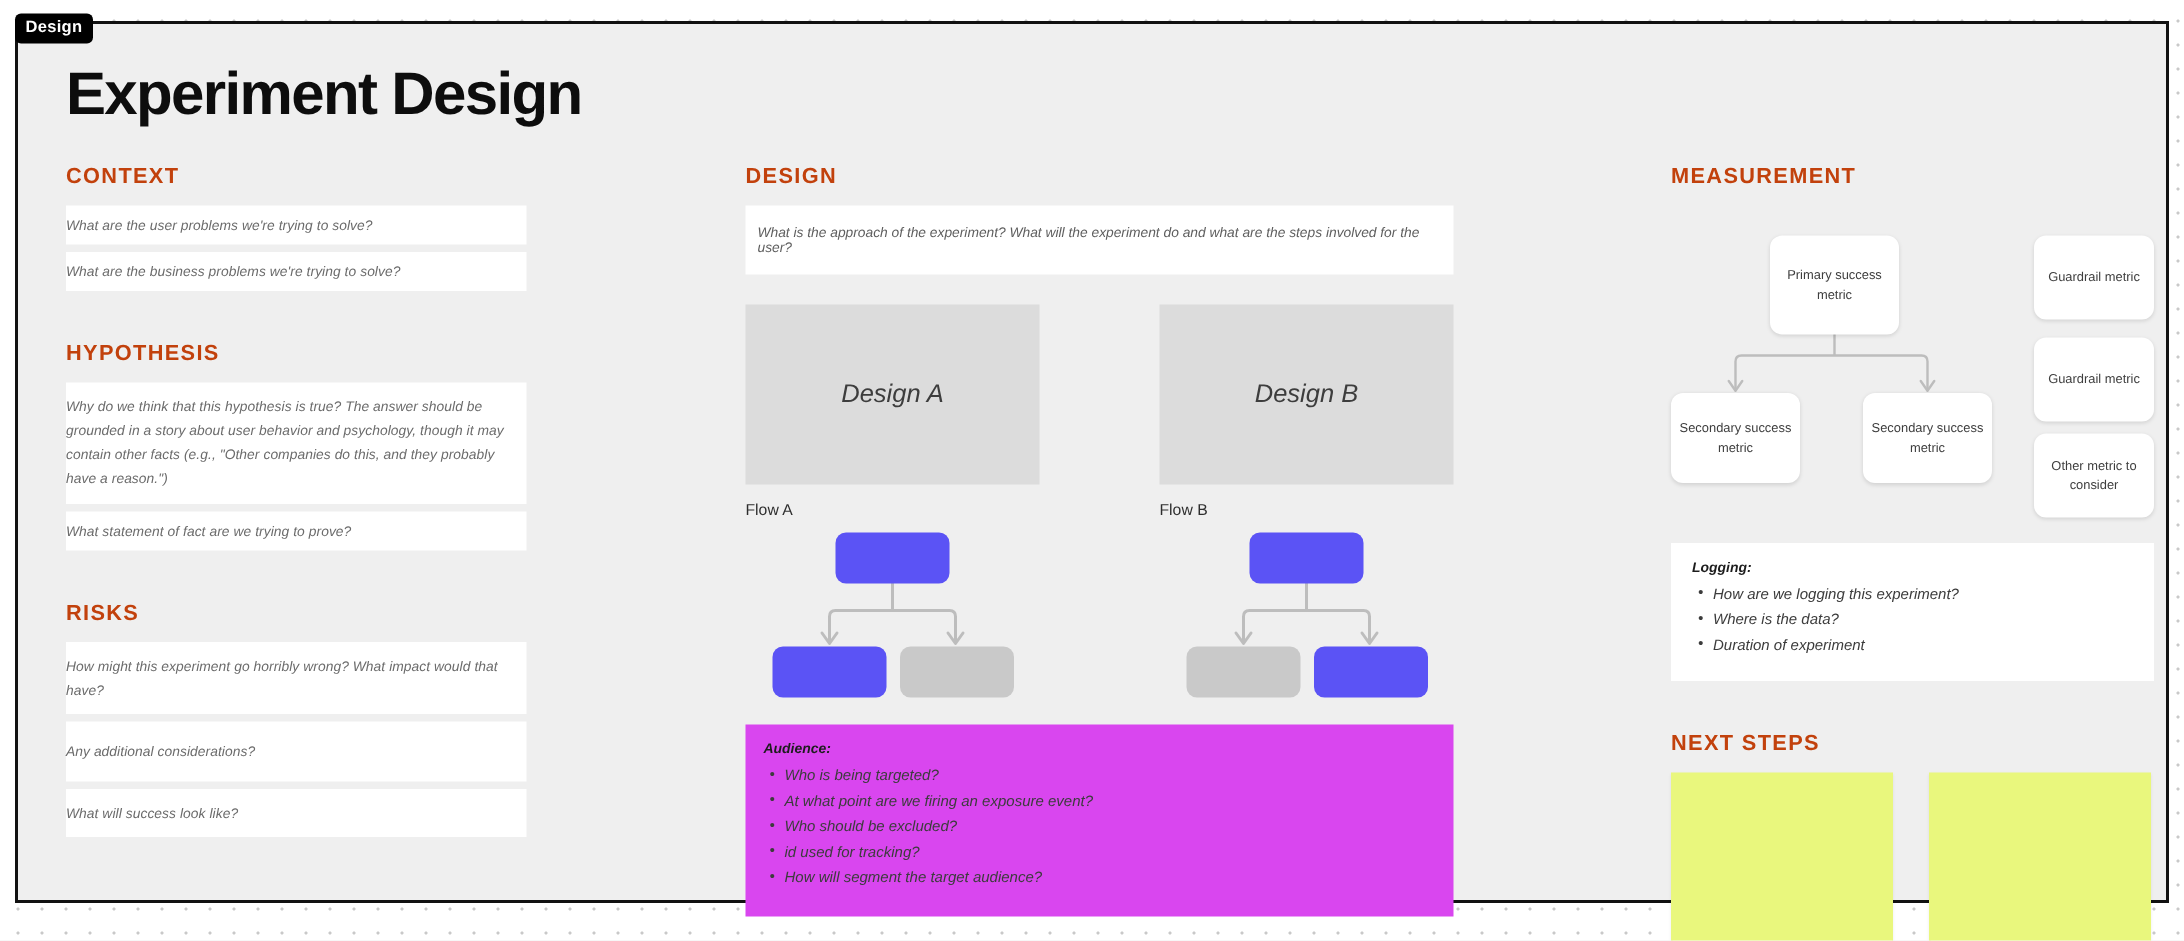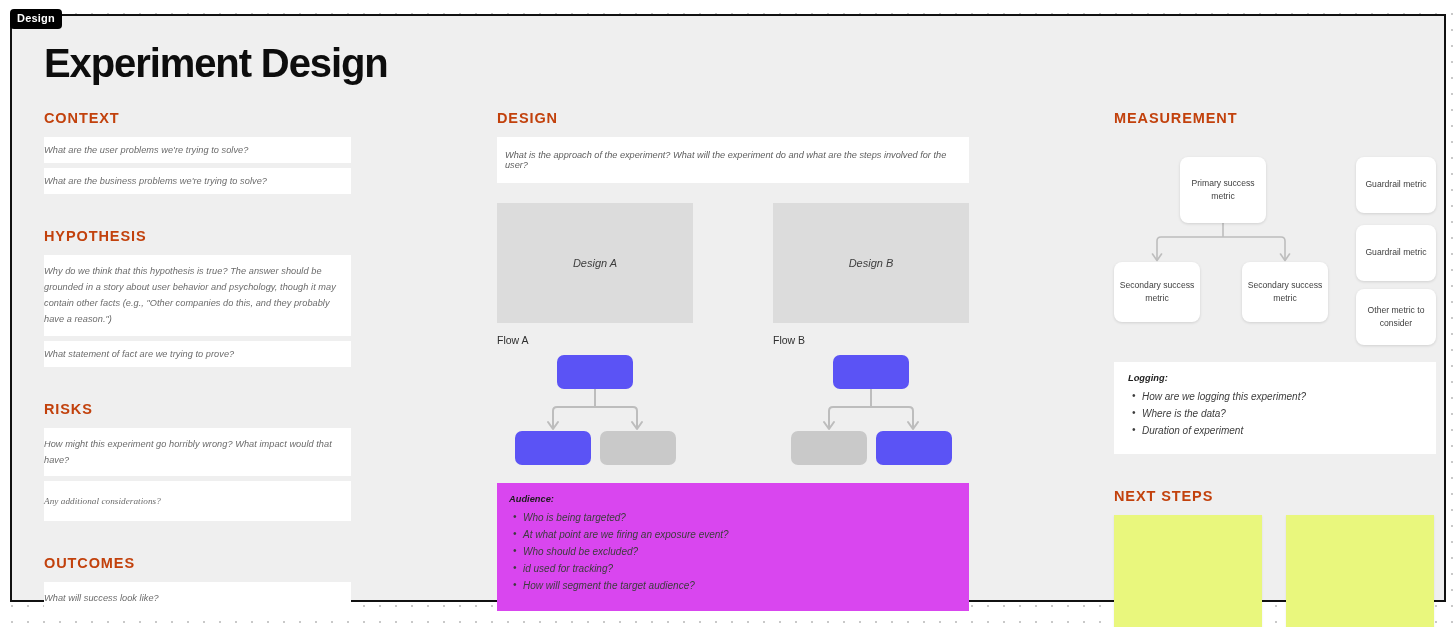--- a/index.html
+++ b/index.html
@@ -82,21 +82,21 @@
     font-size: 9.2px;
     font-style: italic;
     line-height: 1.75;
     padding: 8px 0;
     margin-bottom: 5px;
     letter-spacing: .05px;
   }
   .field.h-short   { min-height: 21px; padding-top: 5px; padding-bottom: 5px; }
   .field.h-tall    { min-height: 50px; }
   .field.h-mid     { min-height: 33px; display: flex; align-items: center; }
-  .field.h-mid2    { min-height: 40px; display: flex; align-items: center; font-family: Liberation Serif, serif; }
+  .field.h-mid2    { min-height: 40px; display: flex; align-items: center; }
   .field.h-sm      { min-height: 24px; display: flex; align-items: center; }
 
   
   .approach {
     background: #fff;
     min-height: 46px;
     display: flex;
     align-items: center;
     padding: 0 8px;
     color: #5e5e5e;
@@ -110,21 +110,21 @@
     margin-top: 20px;
     justify-content: space-between;
   }
   .design-cell { width: 196px; }
   .design-ph {
     height: 120px;
     background: #dcdcdc;
     display: flex;
     align-items: center;
     justify-content: center;
-    font-size: 11px;
+    font-size: 17px;
     font-style: italic;
     color: #3d3d3d;
   }
   .flow-label {
     font-size: 10.5px;
     color: #2e2e2e;
     margin-top: 11px;
   }
 
   
@@ -245,21 +245,20 @@
       <div class="field h-short">What are the business problems we're trying to solve?</div>
 
       <div class="section-head spaced">HYPOTHESIS</div>
       <div class="field h-tall">Why do we think that this hypothesis is true? The answer should be grounded in a story about user behavior and psychology, though it may contain other facts (e.g., "Other companies do this, and they probably have a reason.")</div>
       <div class="field h-short">What statement of fact are we trying to prove?</div>
 
       <div class="section-head spaced">RISKS</div>
       <div class="field h-mid">How might this experiment go horribly wrong? What impact would that have?</div>
       <div class="field h-mid2">Any additional considerations?</div>
 
-      <div class="section-head spaced">OUTCOMES</div>
       <div class="field h-sm">What will success look like?</div>
 
     </div>
 
     <div class="col-mid">
 
       <div class="section-head">DESIGN</div>
       <div class="approach">What is the approach of the experiment? What will the experiment do and what are the steps involved for the user?</div>
 
       <div class="design-row">

